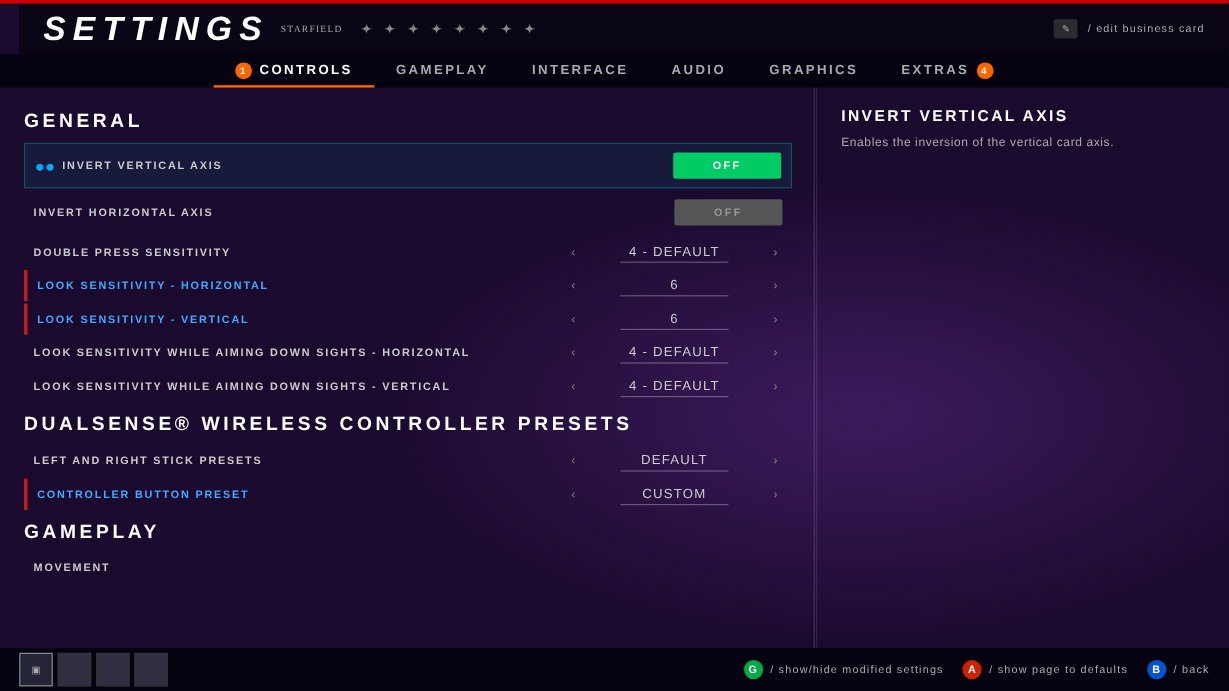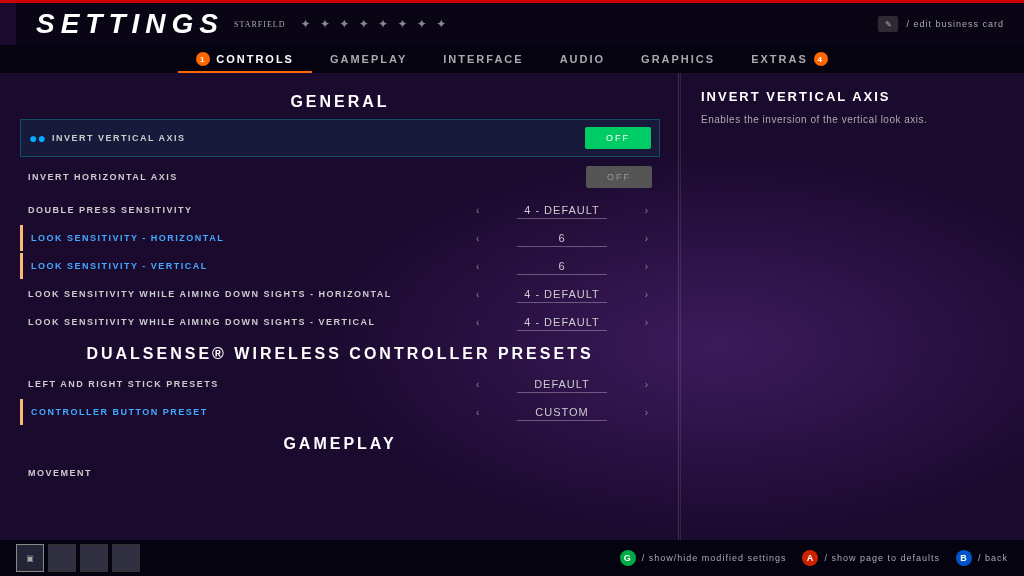--- a/index.html
+++ b/index.html
@@ -188,39 +188,38 @@
 
     
     .section-header {
       font-size: 16px;
       font-weight: 900;
       letter-spacing: 3px;
       text-transform: uppercase;
       color: #fff;
       margin-bottom: 8px;
       margin-top: 4px;
-      text-align: center;
     }
 
     
     .setting-row {
       display: flex;
       align-items: center;
       padding: 7px 8px;
       margin-bottom: 2px;
       position: relative;
     }
 
     .setting-row.highlighted {
       background: rgba(0, 180, 180, 0.1);
       border: 1px solid rgba(0, 200, 200, 0.3);
     }
 
     .setting-row.active-blue {
-      border-left: 3px solid #fdba74;
+      border-left: 3px solid #b91c1c;
       padding-left: 8px;
     }
 
     .setting-label {
       font-size: 9px;
       font-weight: 600;
       letter-spacing: 1.5px;
       text-transform: uppercase;
       color: #ccc;
       flex: 1;
@@ -231,28 +230,28 @@
     }
 
     .setting-control {
       display: flex;
       align-items: center;
       gap: 8px;
     }
 
     
     .toggle {
-      width: 66px;
+      width: 90px;
       height: 22px;
       border-radius: 2px;
       display: flex;
       align-items: center;
       justify-content: center;
       font-size: 9px;
-      font-weight: 400;
+      font-weight: 700;
       letter-spacing: 2px;
       cursor: pointer;
     }
 
     .toggle.on {
       background: #00cc66;
       color: #fff;
     }
 
     .toggle.off {
@@ -524,21 +523,21 @@
     <div class="section-header" style="margin-top:10px;">GAMEPLAY</div>
 
     <div class="setting-row">
       <span class="setting-label">MOVEMENT</span>
     </div>
 
   </div>
 
   <div class="right-panel">
     <div class="info-title">INVERT VERTICAL AXIS</div>
-    <div class="info-text">Enables the inversion of the vertical look axis.</div>
+    <div class="info-text">Enables the inversion of the vertical card axis.</div>
   </div>
 </div>
 
 <div class="bottom-bar">
   <div class="bottom-avatars">
     <div class="avatar-box active" style="background: rgba(40,40,60,0.9); display:flex; align-items:center; justify-content:center; font-size:8px; color:#aaa;">▣</div>
     <div class="avatar-box"></div>
     <div class="avatar-box"></div>
     <div class="avatar-box"></div>
   </div>

